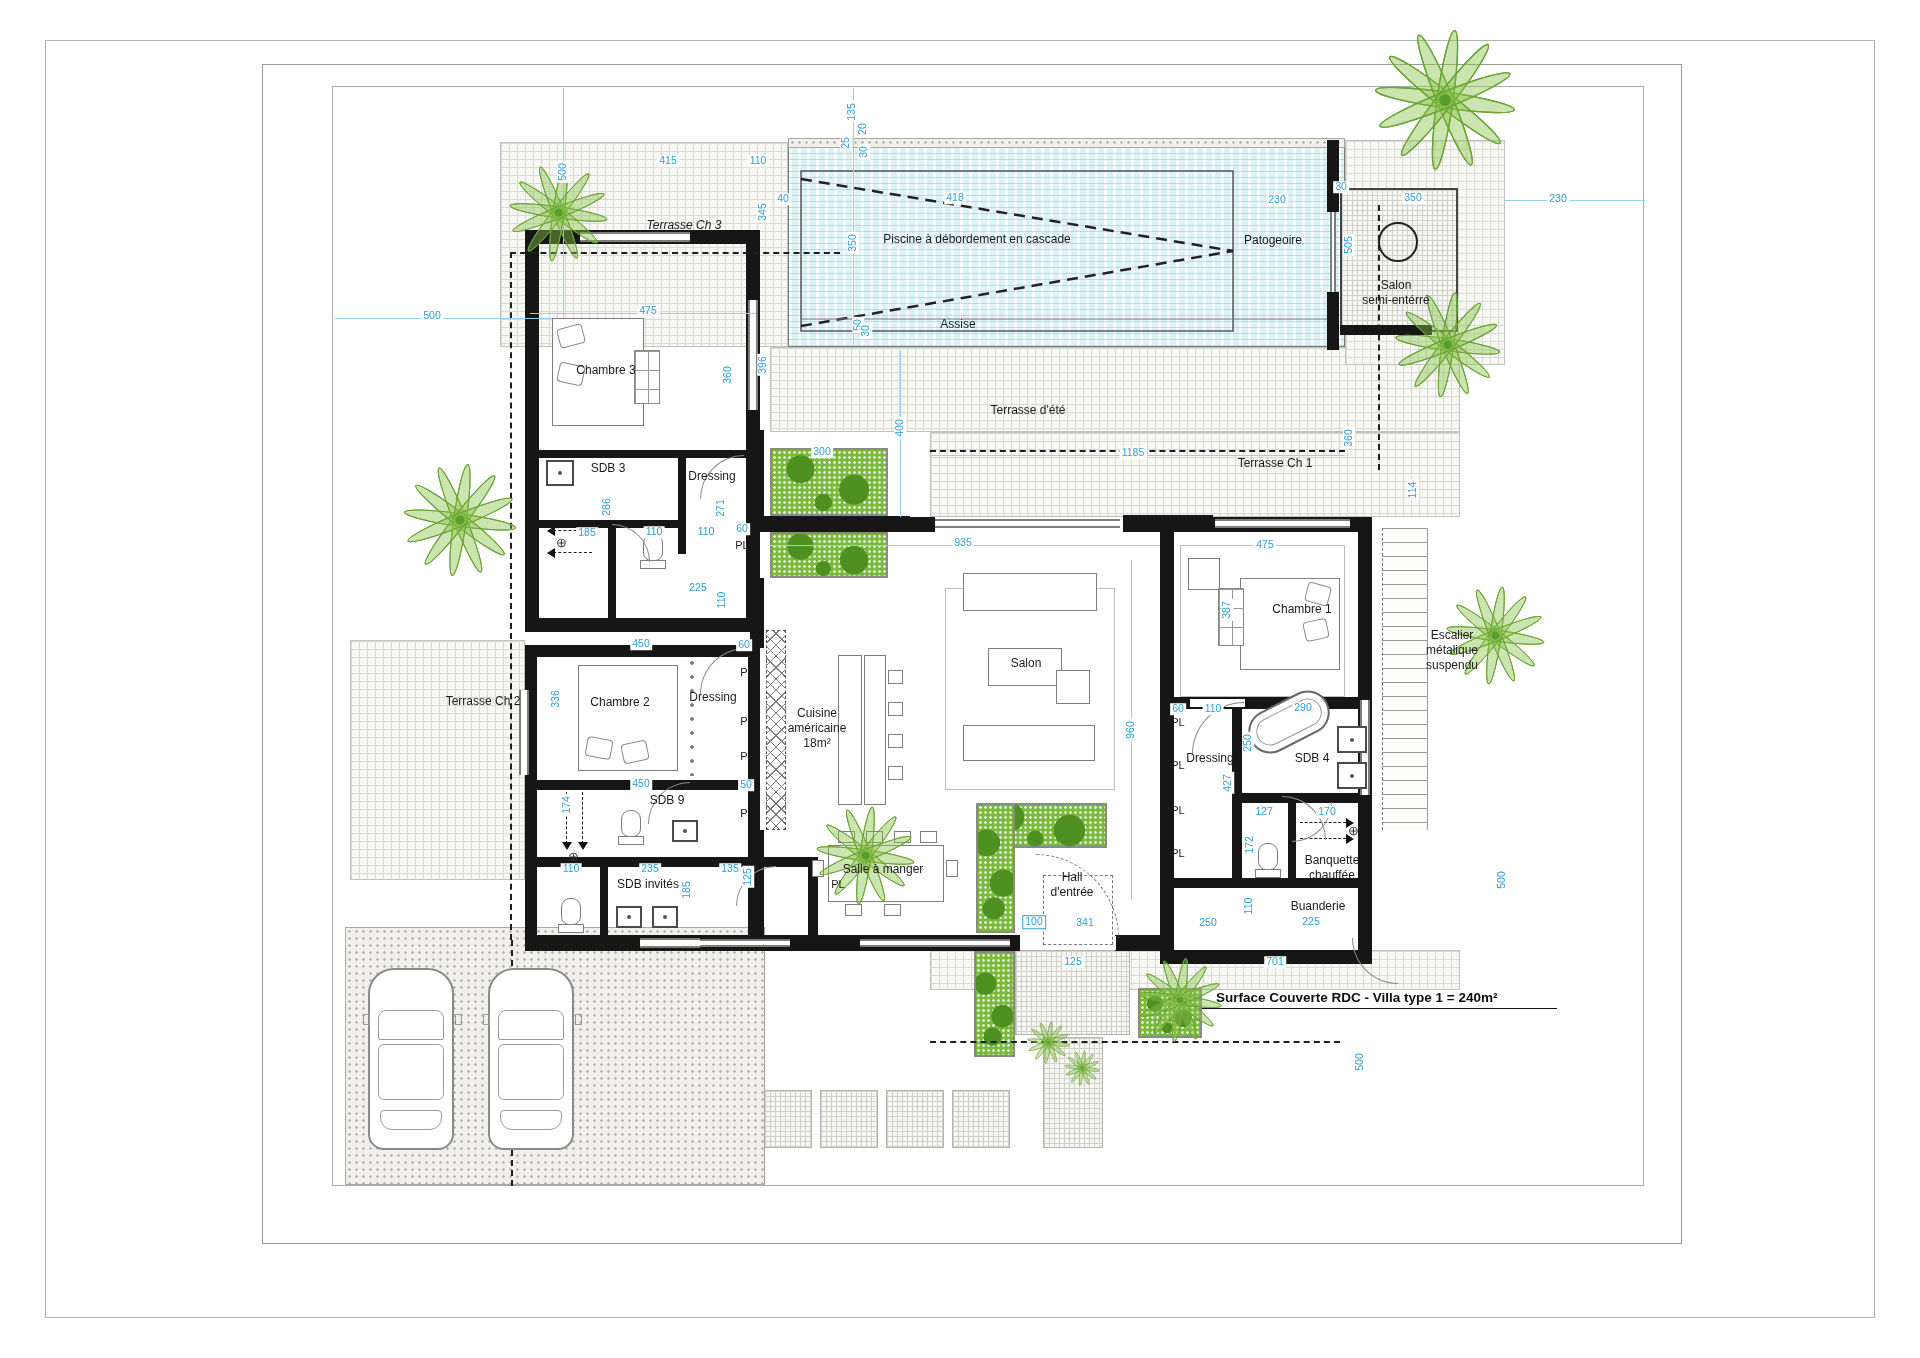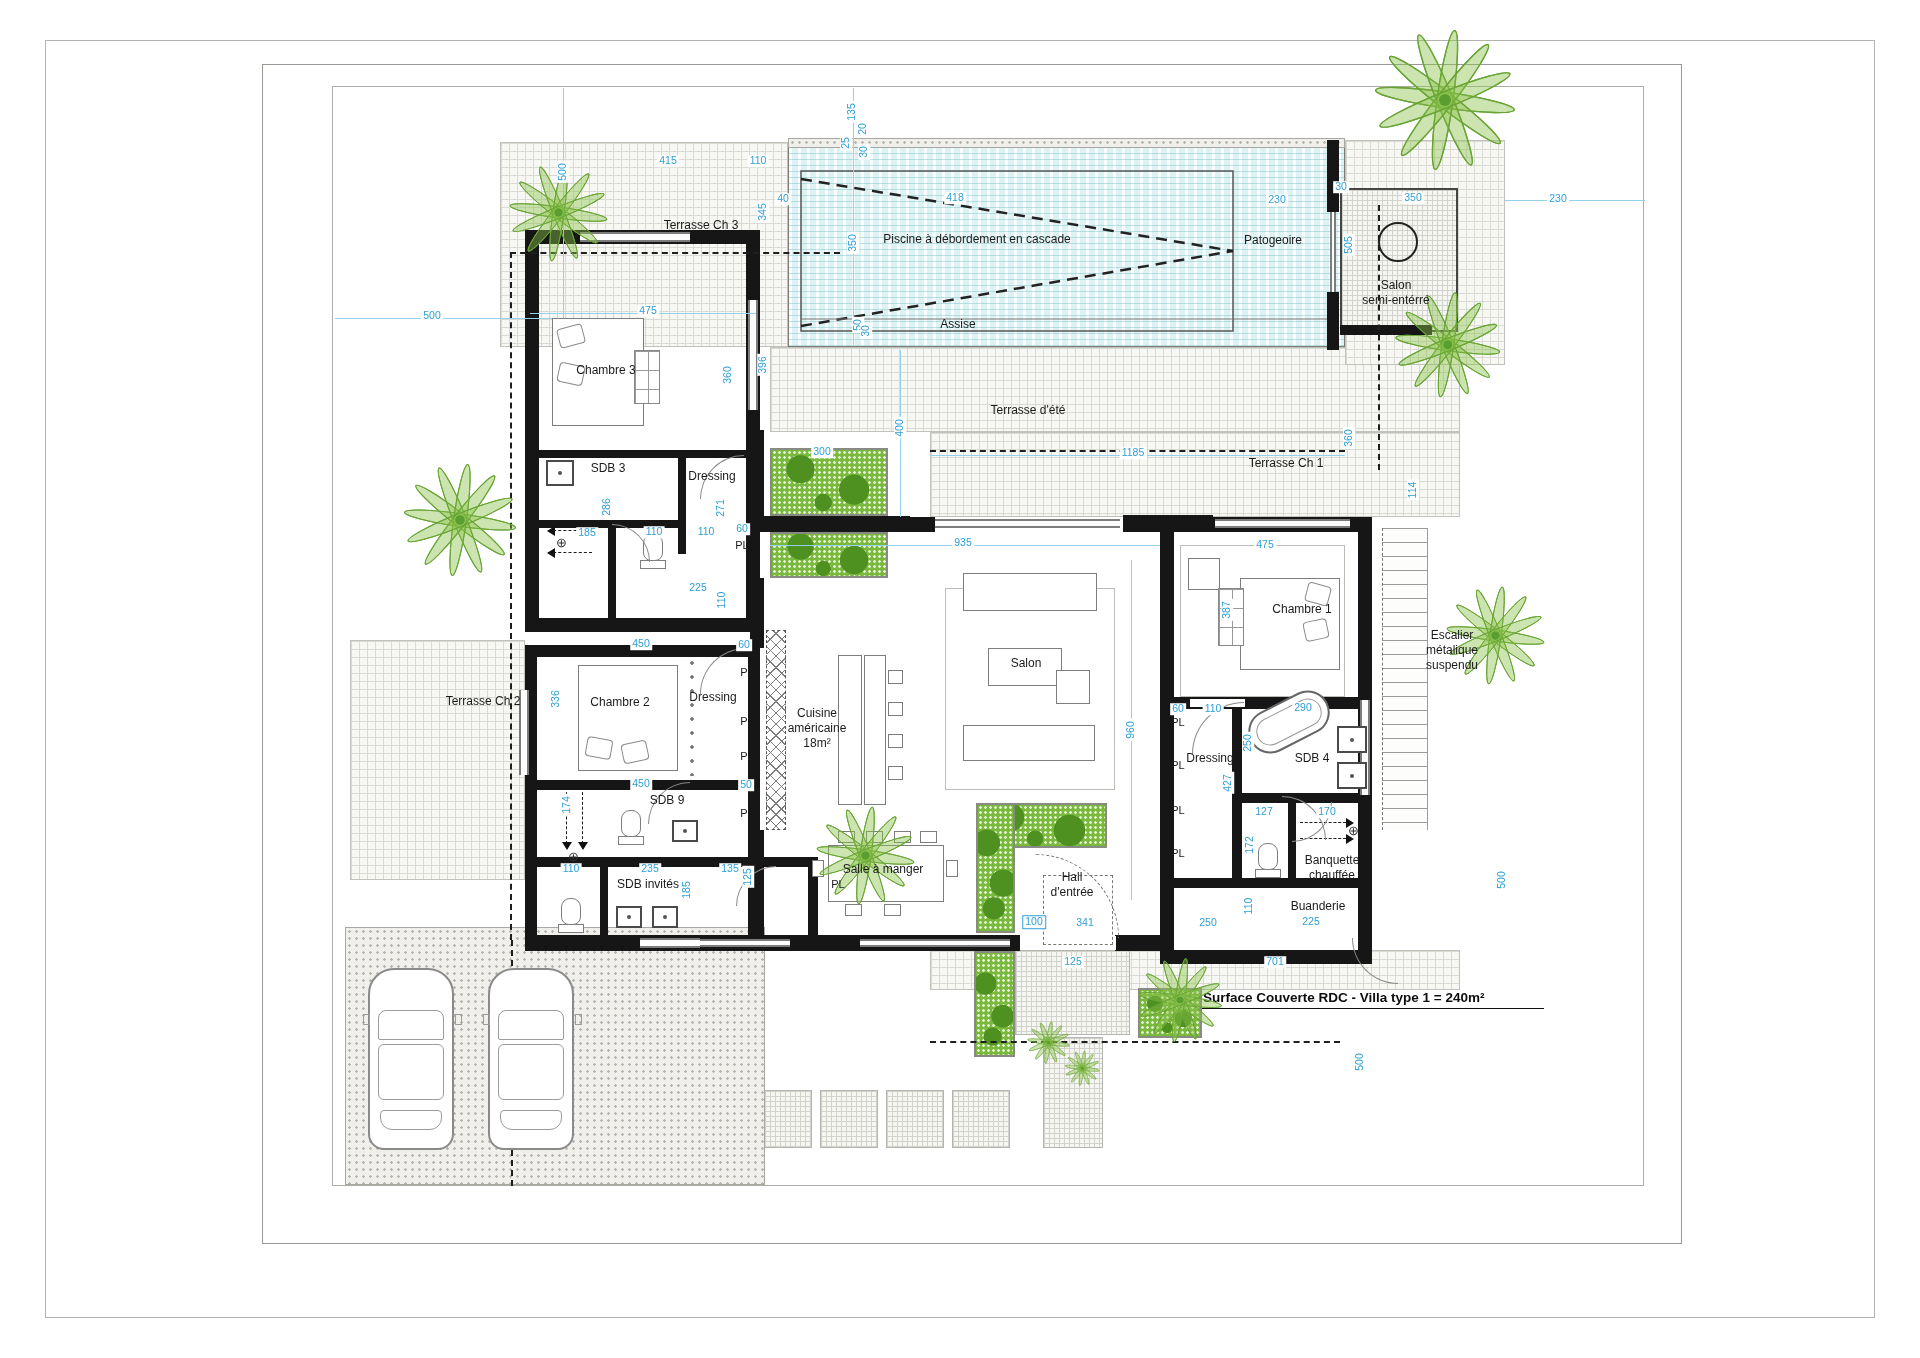--- a/index.html
+++ b/index.html
@@ -49,21 +49,21 @@
   .car{border:2px solid #8a8a8a;border-radius:26px 26px 16px 16px;background:#fff;}
   .carp{border:1px solid #9c9c9c;}
   
   .pool{background-color:#def1f3;background-image:repeating-linear-gradient(0deg,rgba(98,182,196,.38) 0 1px,transparent 1px 6px),repeating-linear-gradient(90deg,rgba(255,255,255,.85) 0 3px,transparent 3px 9px);border:1px solid #7c7c76;}
   
   .rlab{font-size:12px;color:#1b1b1b;transform:translate(-50%,-50%);white-space:pre-line;text-align:center;line-height:1.25;}
   .dim{font-size:10.5px;color:#2f9fd6;transform:translate(-50%,-50%);background:#fff;padding:0 2px;line-height:1.1;white-space:nowrap;}
   .dimv{transform:translate(-50%,-50%) rotate(-90deg);}
   .dimbox{border:1px solid #2f9fd6;margin-left:40px;}
   .pl-lab{font-size:11px;color:#1b1b1b;transform:translate(-50%,-50%);}
-  .note{font-weight:bold;font-size:13.5px;color:#0d0d0d;border-bottom:1.5px solid #111;padding:0 60px 3px 3px;white-space:nowrap;}
+  .note{font-weight:bold;font-size:13.5px;color:#0d0d0d;border-bottom:1.5px solid #111;padding:0 60px 3px 16px;white-space:nowrap;}
 </style>
 </head>
 <body>
 
 <div id="plan" class="abs" style="left:0;top:0;width:1920px;height:1358px;">
   <div class="abs frame" style="left:45px;top:40px;width:1830px;height:1278px;"></div>
   <div class="abs frame2" style="left:262px;top:64px;width:1420px;height:1180px;"></div>
   <div class="abs prop" style="left:332px;top:86px;width:1312px;height:1100px;"></div>
 
   <div class="abs pool" style="left:788px;top:140px;width:557px;height:207px;">
@@ -384,31 +384,31 @@
       <ellipse cx="85" cy="85" rx="70" ry="8" fill="rgba(139,195,74,0.25)" stroke="#69a436" stroke-width="1.3" transform="rotate(128 85 85)"></ellipse>
       <ellipse cx="85" cy="85" rx="70" ry="8" fill="rgba(139,195,74,0.25)" stroke="#69a436" stroke-width="1.3" transform="rotate(158 85 85)"></ellipse>
       <ellipse cx="85" cy="85" rx="70" ry="8" fill="rgba(139,195,74,0.25)" stroke="#69a436" stroke-width="1.3" transform="rotate(188 85 85)"></ellipse>
       <ellipse cx="85" cy="85" rx="70" ry="8" fill="rgba(139,195,74,0.25)" stroke="#69a436" stroke-width="1.3" transform="rotate(218 85 85)"></ellipse>
       <ellipse cx="85" cy="85" rx="70" ry="8" fill="rgba(139,195,74,0.25)" stroke="#69a436" stroke-width="1.3" transform="rotate(248 85 85)"></ellipse>
       <ellipse cx="85" cy="85" rx="70" ry="8" fill="rgba(139,195,74,0.25)" stroke="#69a436" stroke-width="1.3" transform="rotate(278 85 85)"></ellipse>
       <ellipse cx="85" cy="85" rx="70" ry="8" fill="rgba(139,195,74,0.25)" stroke="#69a436" stroke-width="1.3" transform="rotate(308 85 85)"></ellipse>
       <ellipse cx="85" cy="85" rx="70" ry="8" fill="rgba(139,195,74,0.25)" stroke="#69a436" stroke-width="1.3" transform="rotate(338 85 85)"></ellipse>
       <circle cx="85" cy="85" r="6" fill="#5a9e2f"></circle>
     </svg>
-    <div class="abs rlab" style="left: 701px; top: 225px;">Terrasse Ch 3</div>
+    <div class="abs rlab" style="left: 684px; top: 225px; font-style: italic;">Terrasse Ch 3</div>
     <div class="abs rlab" style="left: 606px; top: 370px;">Chambre 3</div>
     <div class="abs rlab" style="left: 608px; top: 468px;">SDB 3</div>
     <div class="abs rlab" style="left: 712px; top: 476px;">Dressing</div>
     <div class="abs rlab" style="left: 977px; top: 239px;">Piscine à débordement en cascade</div>
     <div class="abs rlab" style="left: 1273px; top: 240px;">Patogeoire</div>
     <div class="abs rlab" style="left: 958px; top: 324px;">Assise</div>
     <div class="abs rlab" style="left: 1396px; top: 293px;">Salon
 semi-entérré</div>
     <div class="abs rlab" style="left: 1028px; top: 410px;">Terrasse d'été</div>
-    <div class="abs rlab" style="left: 1275px; top: 463px; margin-left: 11px;">Terrasse Ch 1</div>
+    <div class="abs rlab" style="left: 1275px; top: 463px;">Terrasse Ch 1</div>
     <div class="abs rlab" style="left: 1302px; top: 609px;">Chambre 1</div>
     <div class="abs rlab" style="left: 1210px; top: 758px;">Dressing</div>
     <div class="abs rlab" style="left: 1312px; top: 758px;">SDB 4</div>
     <div class="abs rlab" style="left: 1332px; top: 868px;">Banquette
 chauffée</div>
     <div class="abs rlab" style="left: 1318px; top: 906px;">Buanderie</div>
     <div class="abs rlab" style="left: 1452px; top: 650px;">Escalier
 métalique
 suspendu</div>
     <div class="abs rlab" style="left: 483px; top: 701px;">Terrasse Ch 2</div>

